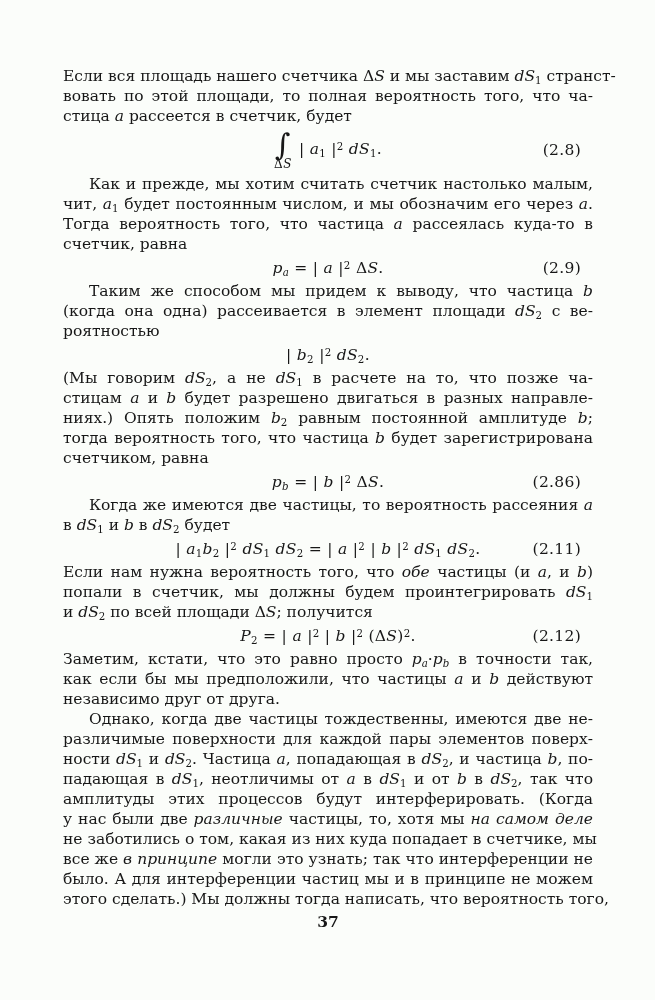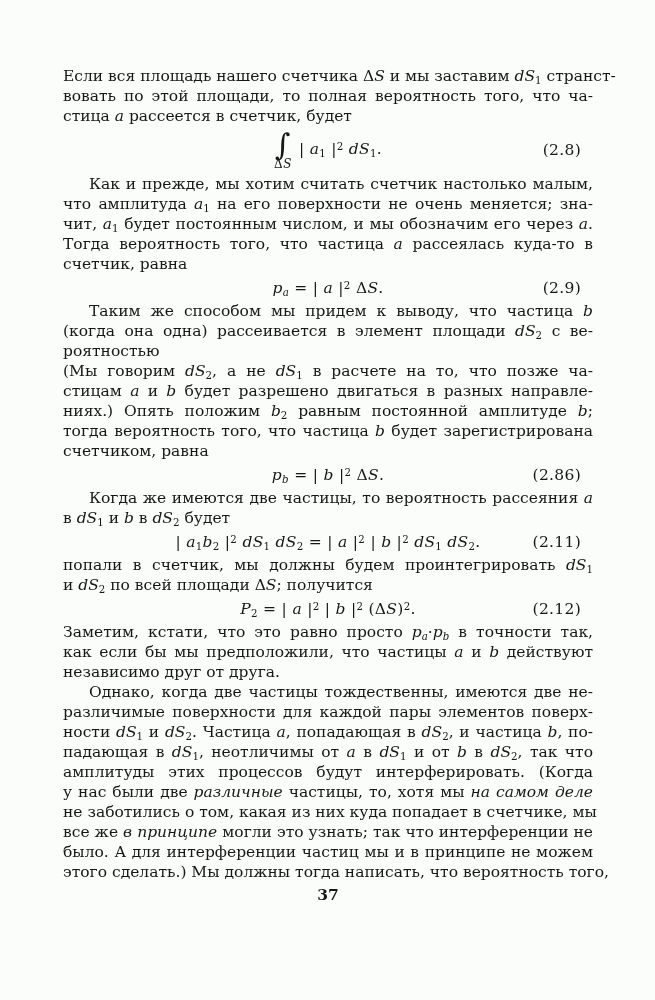--- a/index.html
+++ b/index.html
@@ -77,33 +77,35 @@
       </div>
       <div class="equation tall">
         <span class="eq-body"><span class="int-stack">
             <span class="int-sign">∫</span>
             <span class="int-limit">Δ<i>S</i></span>
           </span><span>| <i>a</i><sub>1</sub> |<sup>2</sup> <i>dS</i><sub>1</sub>.</span></span>
         <span class="eq-num">(2.8)</span>
       </div>
       <div class="para indent">
         <div class="ln">Как и прежде, мы хотим считать счетчик настолько малым,</div>
-        <div class="ln">что амплитуда <i>a</i><sub>1</sub> на его поверхности не очень меняется; зна-</div>
         <div class="ln">чит, <i>a</i><sub>1</sub> будет постоянным числом, и мы обозначим его через <i>a</i>.</div>
         <div class="ln">Тогда вероятность того, что частица <i>a</i> рассеялась куда-то в</div>
         <div class="ln last">счетчик, равна</div>
       </div>
       <div class="equation">
         <span class="eq-body"><i>p</i><sub><i>a</i></sub> = | <i>a</i> |<sup>2</sup> Δ<i>S</i>.</span>
         <span class="eq-num">(2.9)</span>
       </div>
       <div class="para indent">
         <div class="ln">Таким же способом мы придем к выводу, что частица <i>b</i></div>
         <div class="ln">(когда она одна) рассеивается в элемент площади <i>dS</i><sub>2</sub> с ве-</div>
         <div class="ln last">роятностью</div>
+      </div>
+      <div class="equation">
+        <span class="eq-body">| <i>b</i><sub>2</sub> |<sup>2</sup> <i>dS</i><sub>2</sub>.</span>
       </div>
       <div class="para">
         <div class="ln">(Мы говорим <i>dS</i><sub>2</sub>, а не <i>dS</i><sub>1</sub> в расчете на то, что позже ча-</div>
         <div class="ln">стицам <i>a</i> и <i>b</i> будет разрешено двигаться в разных направле-</div>
         <div class="ln">ниях.) Опять положим <i>b</i><sub>2</sub> равным постоянной амплитуде <i>b</i>;</div>
         <div class="ln">тогда вероятность того, что частица <i>b</i> будет зарегистрирована</div>
         <div class="ln last">счетчиком, равна</div>
       </div>
       <div class="equation">
         <span class="eq-body"><i>p</i><sub><i>b</i></sub> = | <i>b</i> |<sup>2</sup> Δ<i>S</i>.</span>
@@ -111,20 +113,21 @@
       </div>
       <div class="para indent">
         <div class="ln">Когда же имеются две частицы, то вероятность рассеяния <i>a</i></div>
         <div class="ln last">в <i>dS</i><sub>1</sub> и <i>b</i> в <i>dS</i><sub>2</sub> будет</div>
       </div>
       <div class="equation">
         <span class="eq-body">| <i>a</i><sub>1</sub><i>b</i><sub>2</sub> |<sup>2</sup> <i>dS</i><sub>1</sub> <i>dS</i><sub>2</sub> = | <i>a</i> |<sup>2</sup> | <i>b</i> |<sup>2</sup> <i>dS</i><sub>1</sub> <i>dS</i><sub>2</sub>.</span>
         <span class="eq-num">(2.11)</span>
       </div>
       <div class="para">
+        <div class="ln">Если нам нужна вероятность того, что <i>обе</i> частицы (и <i>a</i>, и <i>b</i>)</div>
         <div class="ln">попали в счетчик, мы должны будем проинтегрировать <i>dS</i><sub>1</sub></div>
         <div class="ln last">и <i>dS</i><sub>2</sub> по всей площади Δ<i>S</i>; получится</div>
       </div>
       <div class="equation">
         <span class="eq-body"><i>P</i><sub>2</sub> = | <i>a</i> |<sup>2</sup> | <i>b</i> |<sup>2</sup> (Δ<i>S</i>)<sup>2</sup>.</span>
         <span class="eq-num">(2.12)</span>
       </div>
       <div class="para">
         <div class="ln">Заметим, кстати, что это равно просто <i>p</i><sub><i>a</i></sub>·<i>p</i><sub><i>b</i></sub> в точности так,</div>
         <div class="ln">как если бы мы предположили, что частицы <i>a</i> и <i>b</i> действуют</div>

